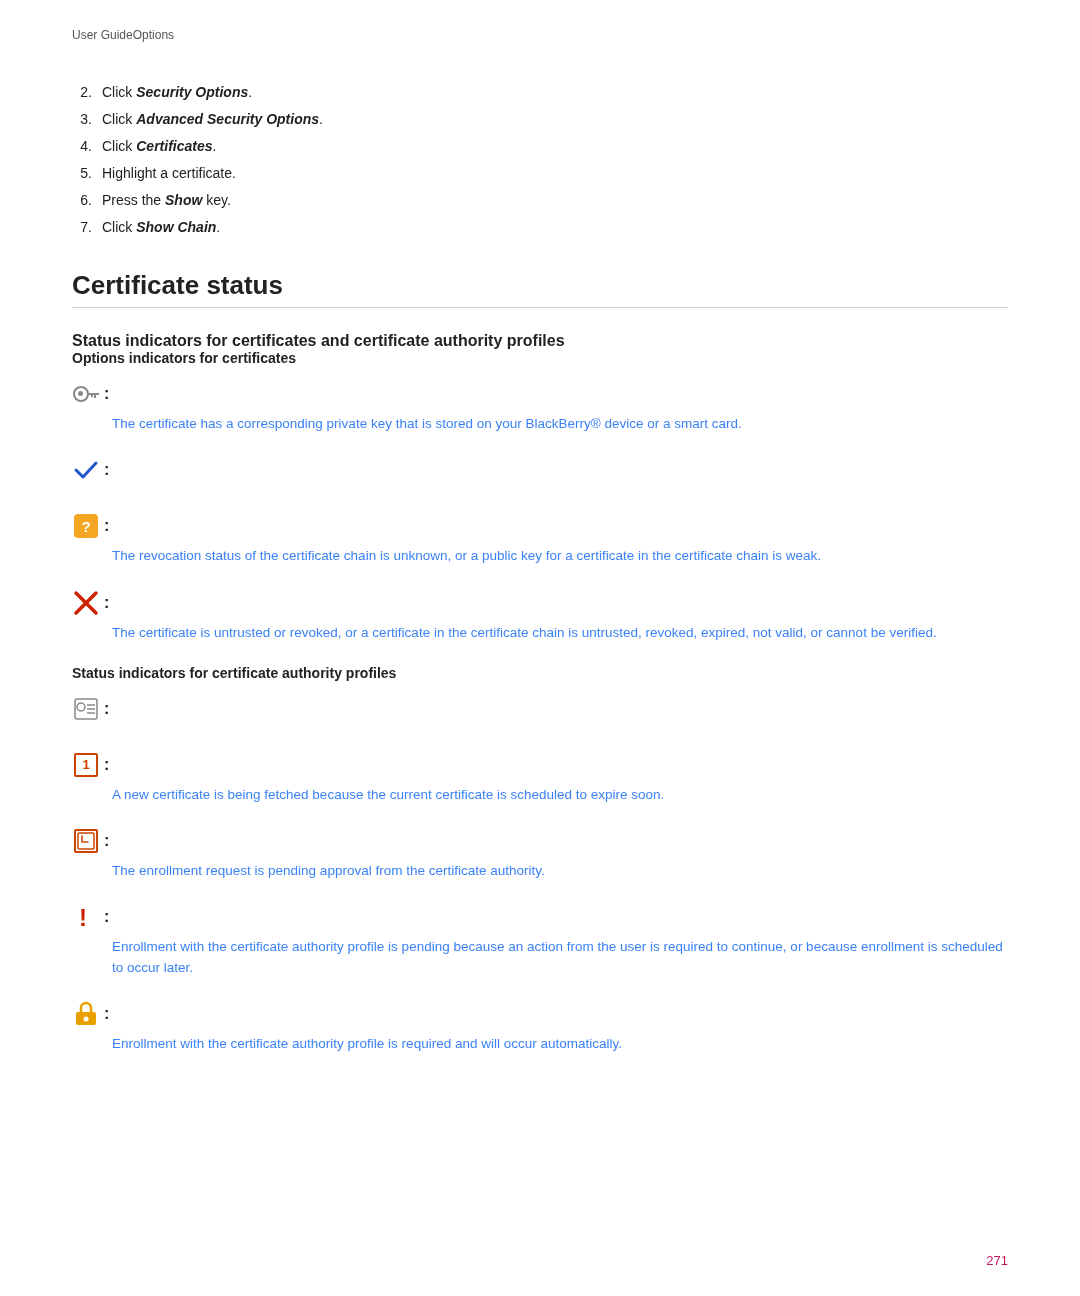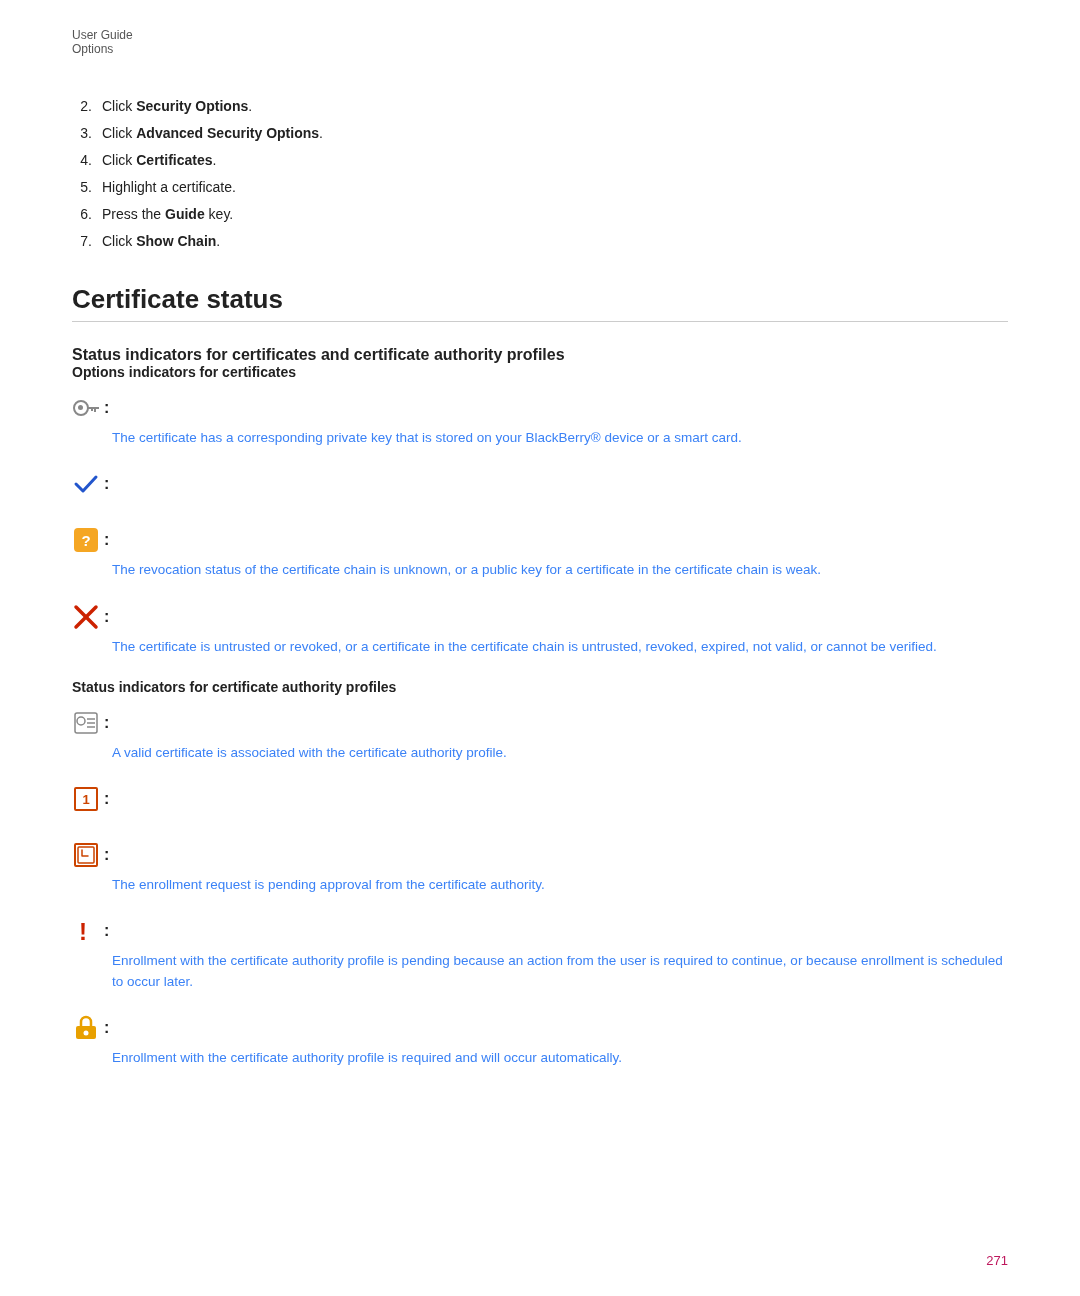--- a/index.html
+++ b/index.html
@@ -7,45 +7,43 @@
       font-family: Arial, Helvetica, sans-serif;
       font-size: 14px;
       color: #222;
       background: #fff;
       width: 1080px;
       min-height: 1296px;
       position: relative;
     }
     .page-header {
       display: flex;
-      justify-content: space-between;
       padding: 28px 72px 0 72px;
       font-size: 12px;
       color: #555;
-      flex-direction: column;
     }
     .page-content {
       padding: 40px 72px 60px 72px;
     }
     .numbered-list {
       list-style: none;
       margin-bottom: 32px;
     }
     .numbered-list li {
       display: flex;
       gap: 10px;
       margin-bottom: 6px;
       font-size: 14px;
       line-height: 1.5;
     }
     .numbered-list li .num {
       min-width: 20px;
       text-align: right;
     }
-    b { font-weight: bold; }
+    b { font-weight: bold; font-style: italic; }
     .section-title {
       font-size: 26px;
       font-weight: bold;
       margin-bottom: 24px;
       border-bottom: 1px solid #ccc;
       padding-bottom: 6px;
     }
     .subsection-title {
       font-size: 16px;
       font-weight: bold;
@@ -150,21 +148,21 @@
     <li>
       <span class="num">4.</span>
       <span>Click <b>Certificates</b>.</span>
     </li>
     <li>
       <span class="num">5.</span>
       <span>Highlight a certificate.</span>
     </li>
     <li>
       <span class="num">6.</span>
-      <span>Press the <b>Guide</b> key.</span>
+      <span>Press the <b>Show</b> key.</span>
     </li>
     <li>
       <span class="num">7.</span>
       <span>Click <b>Show Chain</b>.</span>
     </li>
   </ol>
 
   <h1 class="section-title">Certificate status</h1>
 
   <h2 class="subsection-title">Status indicators for certificates and certificate authority profiles</h2>
@@ -229,30 +227,30 @@
         <svg width="26" height="24" viewBox="0 0 26 24">
           <rect x="2" y="2" width="22" height="20" rx="2" ry="2" fill="none" stroke="#888" stroke-width="1.5"></rect>
           <circle cx="8" cy="10" r="4" fill="none" stroke="#888" stroke-width="1.5"></circle>
           <line x1="14" y1="8" x2="22" y2="8" stroke="#888" stroke-width="1.5"></line>
           <line x1="14" y1="12" x2="22" y2="12" stroke="#888" stroke-width="1.5"></line>
           <line x1="14" y1="16" x2="22" y2="16" stroke="#888" stroke-width="1.5"></line>
         </svg>
       </span>
       <span class="indicator-colon">:</span>
     </div>
-    <div class="indicator-desc">A valid certificate is associated with the certificate authority profile.</div>
   </div>
 
   <div class="indicator-block">
     <div class="indicator-row">
       <span class="indicator-icon">
         <span class="icon-box-1">1</span>
       </span>
       <span class="indicator-colon">:</span>
     </div>
+    <div class="indicator-desc">A new certificate is being fetched because the current certificate is scheduled to expire soon.</div>
   </div>
 
   <div class="indicator-block">
     <div class="indicator-row">
       <span class="indicator-icon">
         <span class="icon-box-clock">
           <svg width="18" height="18" viewBox="0 0 18 18">
             <rect x="1" y="1" width="16" height="16" rx="1" fill="none" stroke="#cc4400" stroke-width="1.5"></rect>
             <polyline points="5,4 5,10 11,10" fill="none" stroke="#cc4400" stroke-width="1.5" stroke-linecap="round" stroke-linejoin="round"></polyline>
           </svg>

